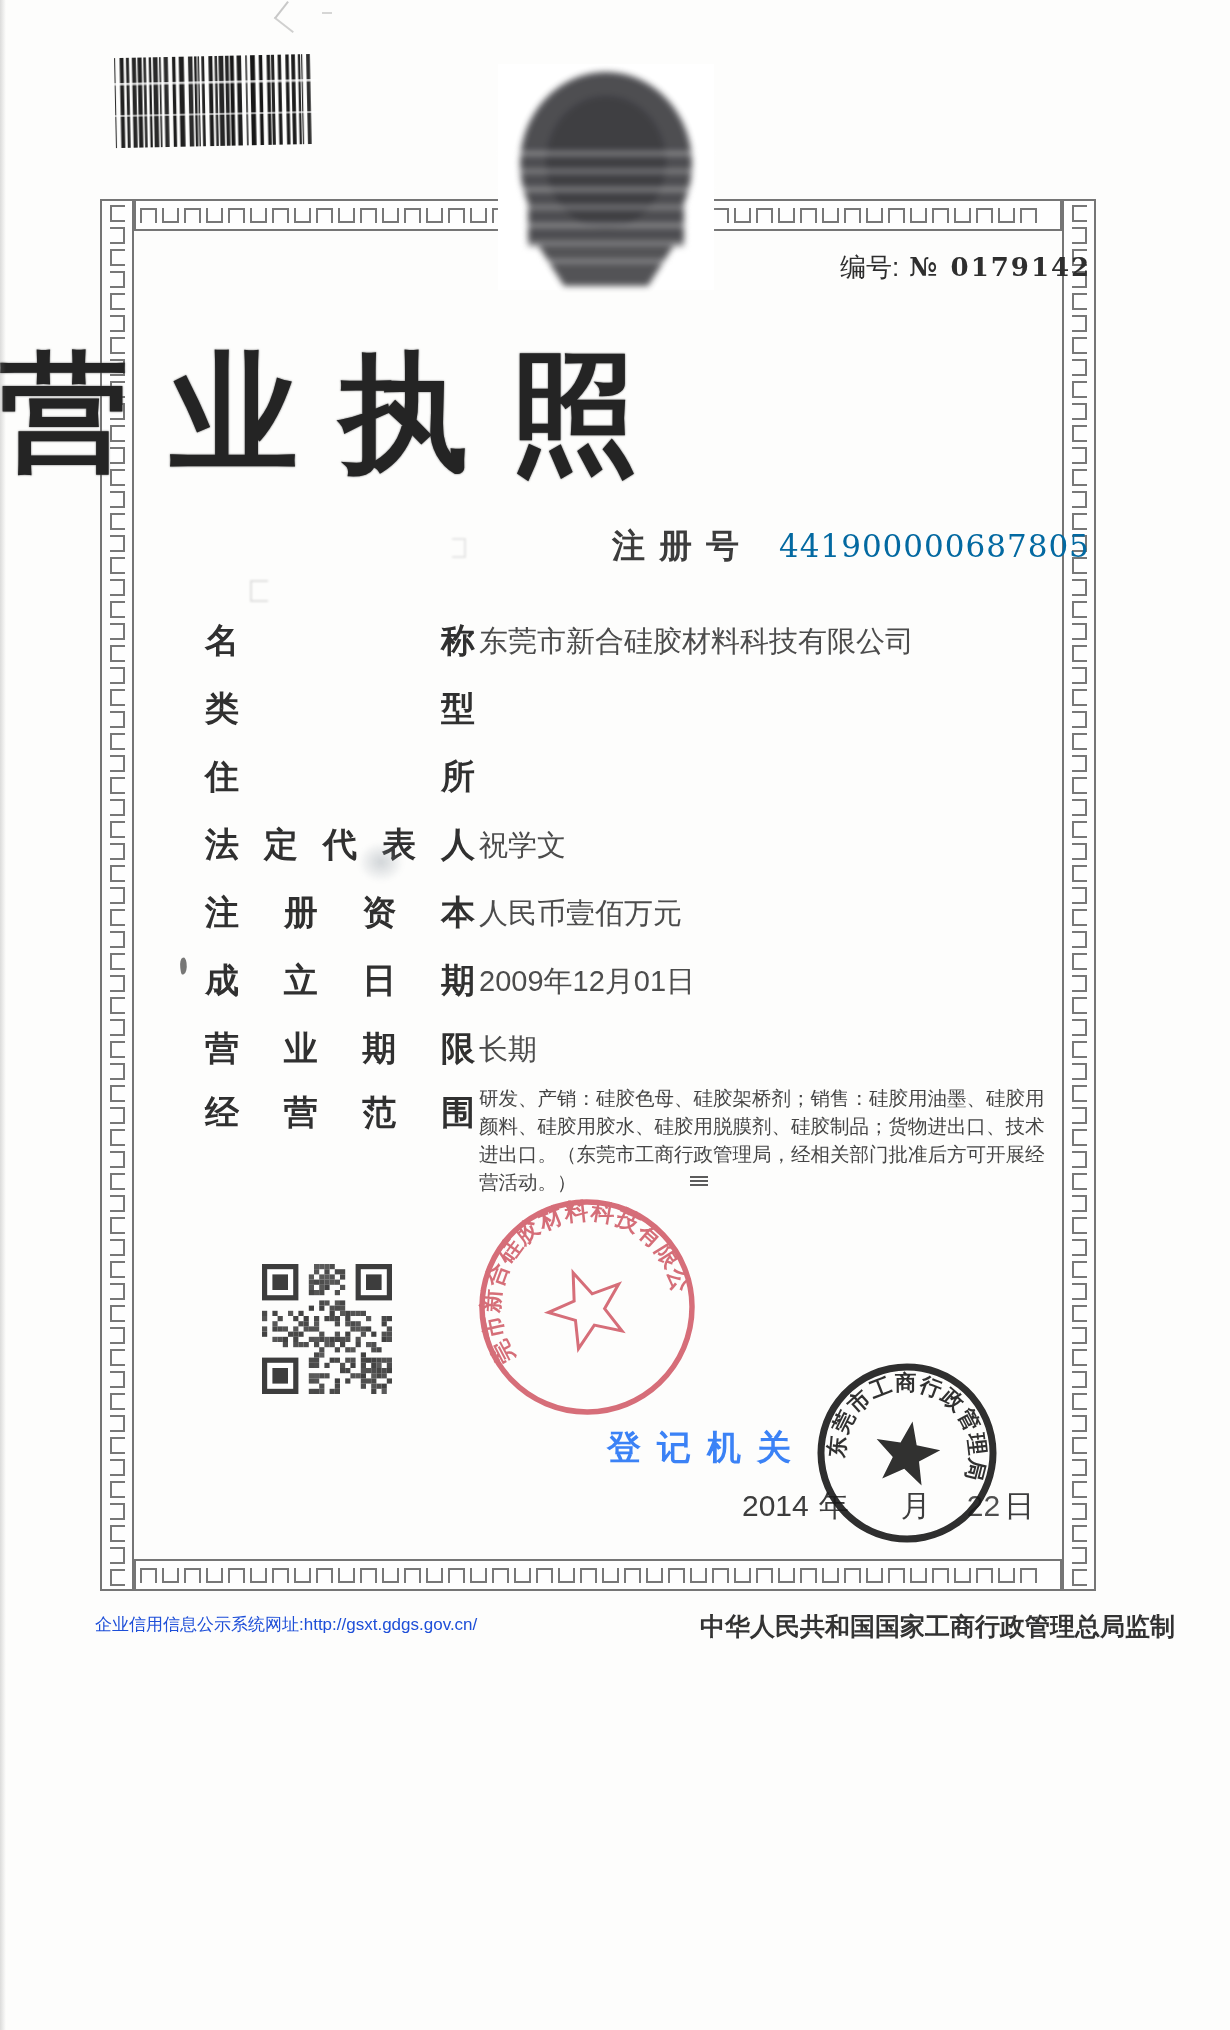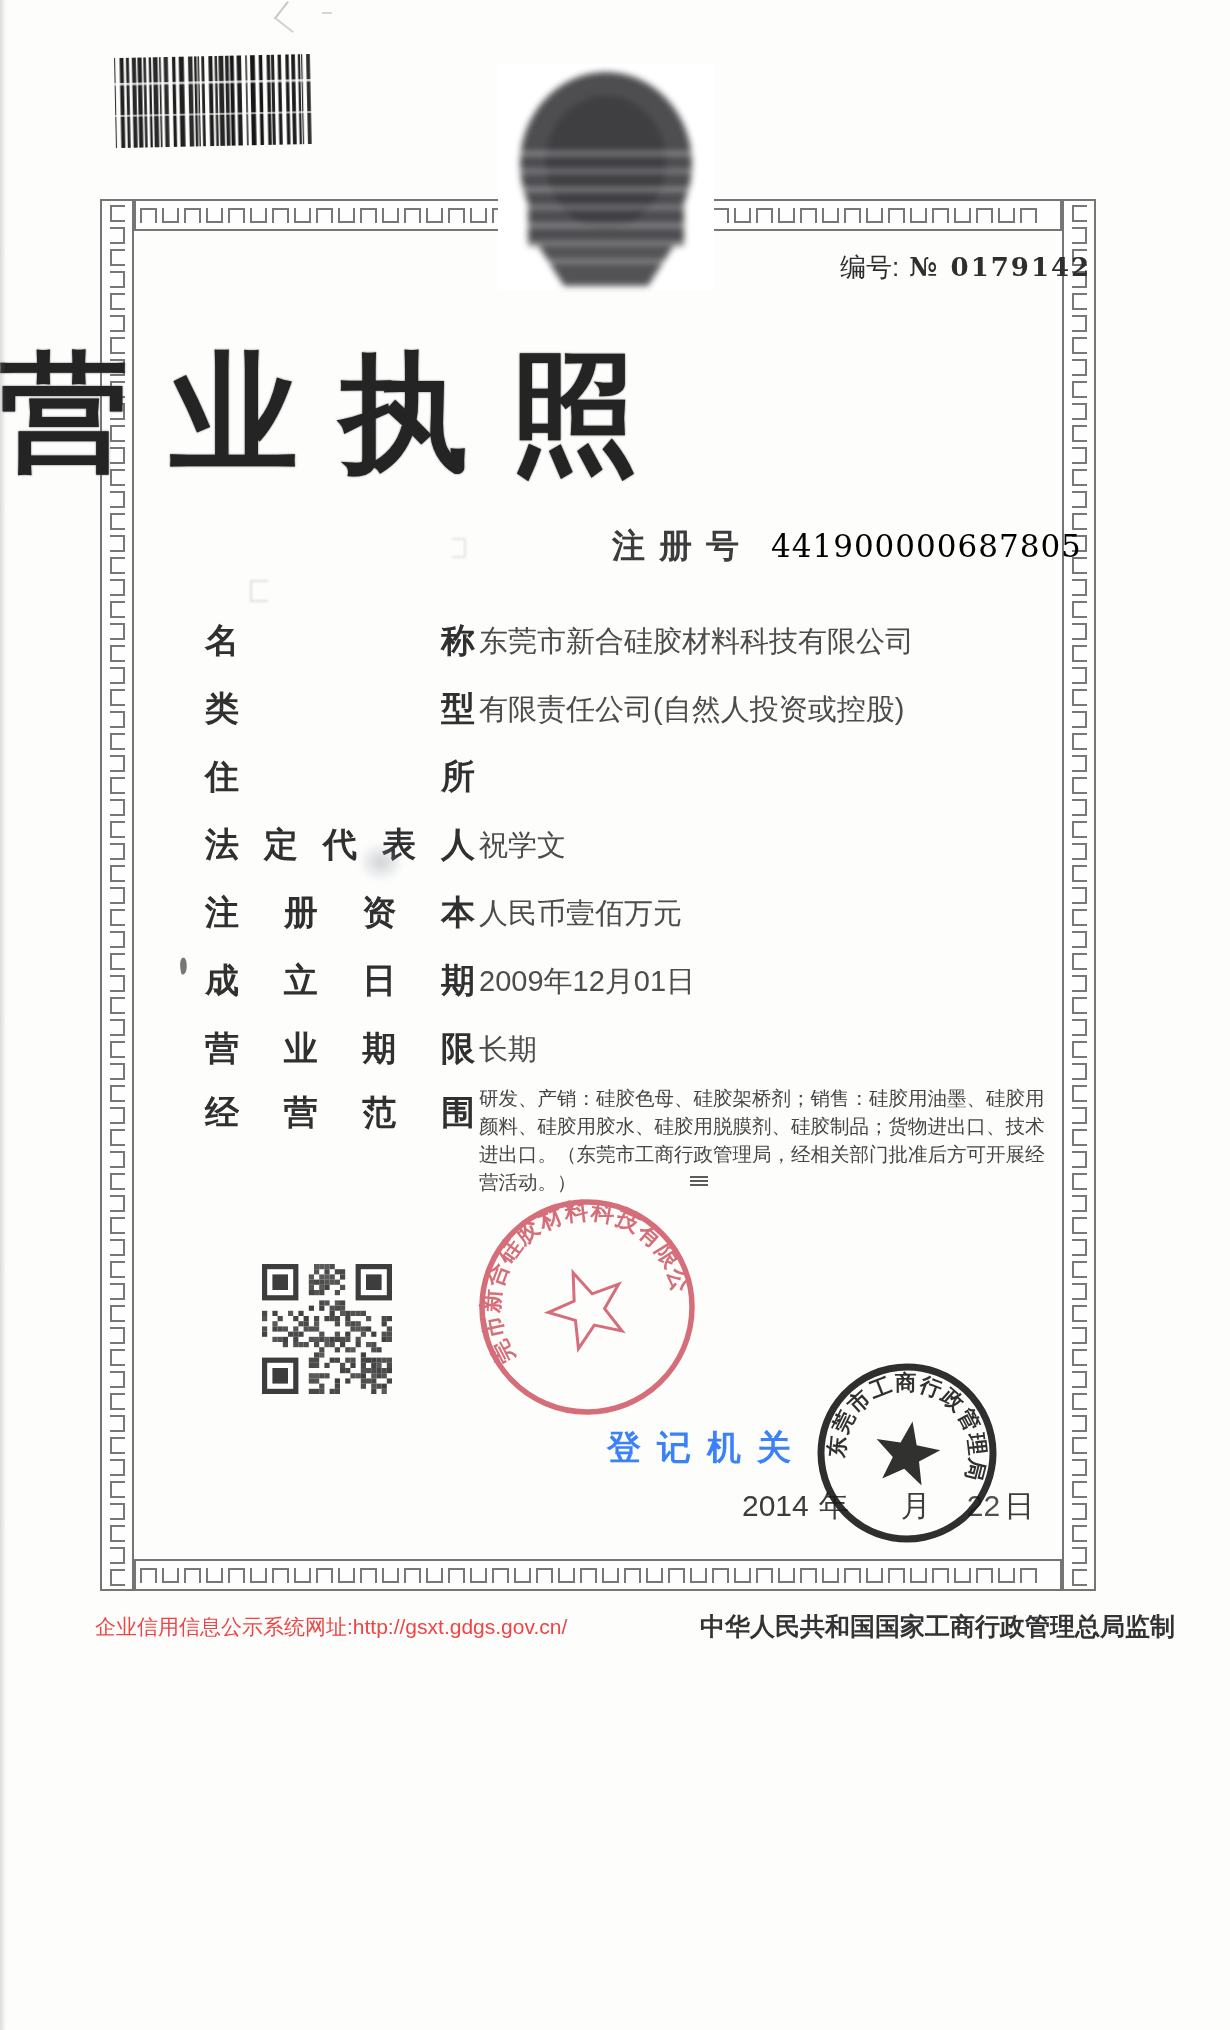--- a/index.html
+++ b/index.html
@@ -24,42 +24,42 @@
   #barcode{left:113px;top:53px;width:205px;height:98px;transform:rotate(-1.2deg);filter:blur(.4px)}
   #emblem-box{left:498px;top:64px;width:216px;height:226px;background:#fff;z-index:2}
   #emblem-box svg{filter:blur(3px) saturate(.6);opacity:.92}
   #serial{left:840px;top:250px;font-size:26px;color:#2e2e2e;z-index:3;white-space:nowrap}
   #serial .num{font-family:"DejaVu Serif","Liberation Serif",serif;font-weight:700;letter-spacing:2px;margin-left:10px}
   #doc-title{left:0;top:328px;width:1230px;text-align:left;font-size:128px;font-weight:900;
              letter-spacing:42px;color:#242424;text-shadow:0 0 2px #555;white-space:nowrap;
              font-family:"Liberation Sans","DejaVu Sans",sans-serif}
   #regline{left:612px;top:524px;font-size:33px;color:#3c3c3c;white-space:nowrap}
   #regline .rlabel{letter-spacing:14px;font-weight:600}
-  #regline .rnum{font-family:"DejaVu Serif","Liberation Serif",serif;font-size:31px;letter-spacing:1px;margin-left:18px;color:#000000}
+  #regline .rnum{font-family:"DejaVu Serif","Liberation Serif",serif;font-size:31px;letter-spacing:1px;margin-left:26px;color:#0369a1}
 
   
   .row{position:absolute;left:205px;width:860px;height:52px}
   .field-label{position:absolute;left:0;top:0;width:270px;font-size:34px;font-weight:600;color:#303030}
   .char-justify{display:flex;justify-content:space-between}
   .field-value{position:absolute;left:274px;top:4px;font-size:29px;color:#4c4c4c;white-space:nowrap}
   .field-value.scope{white-space:normal;width:572px;font-size:19.5px;line-height:28px;top:-6px;color:#454545}
 
   
   #qr{left:262px;top:1264px;width:130px;height:130px;opacity:.92}
   #red-seal{left:462px;top:1182px;width:250px;height:250px;transform:rotate(-22deg);opacity:.85;z-index:5}
   #black-seal{left:812px;top:1358px;width:190px;height:190px;transform:rotate(10deg);opacity:.9;z-index:6}
   #registrar{left:607px;top:1425px;font-size:34px;font-weight:600;letter-spacing:16px;color:#3b82f6;white-space:nowrap}
   #dateline{left:742px;top:1486px;font-size:30px;color:#3d3d3d;white-space:nowrap;z-index:4}
   #dateline .u-year{margin-left:10px}
   #dateline .u-month{margin-left:52px}
   #dateline .day{margin-left:36px;opacity:.9}
   #dateline .u-day{margin-left:4px}
 
   
-  #footer-left{left:95px;top:1613px;font-size:21px;color:#ef4444;white-space:nowrap}
+  #footer-left{left:95px;top:1613px;font-size:17px;color:#1d4ed8;white-space:nowrap}
   #footer-right{left:700px;top:1610px;font-size:25px;font-weight:600;color:#333;white-space:nowrap}
 
   
   .art{position:absolute}
   #art-tick1{left:278px;top:6px;width:22px;height:20px;border-left:2px solid #8a8a8a;border-bottom:2px solid #9a9a9a;transform:rotate(38deg);opacity:.45}
   #art-tick2{left:322px;top:12px;width:10px;height:10px;border-top:2px solid #9a9a9a;opacity:.4}
   #art-sm1{left:250px;top:580px;width:16px;height:18px;border:2px solid #a8a8a8;border-right:none;opacity:.35;filter:blur(1px)}
   #art-sm2{left:452px;top:538px;width:12px;height:16px;border:2px solid #b0b0b0;border-left:none;opacity:.3;filter:blur(1px)}
   #art-smudge{left:358px;top:842px;width:46px;height:40px;background:radial-gradient(closest-side,#8d97a0,rgba(255,255,255,0));opacity:.4;filter:blur(2px)}
   #art-comma{left:180px;top:958px;width:7px;height:16px;background:#4a4a4a;border-radius:60% 40% 70% 30%;transform:rotate(-18deg) skewX(-10deg);opacity:.75}
@@ -359,21 +359,20 @@
         <span>名</span>
         <span>称</span>
       </div>
     <div class="field-value">东莞市新合硅胶材料科技有限公司</div>
   </div>
   <div class="row" style="top:686px">
     <div class="field-label char-justify">
         <span>类</span>
         <span>型</span>
       </div>
-    <div class="field-value">有限责任公司(自然人投资或控股)</div>
   </div>
   <div class="row" style="top:754px">
     <div class="field-label char-justify">
         <span>住</span>
         <span>所</span>
       </div>
   </div>
   <div class="row" style="top:822px">
     <div class="field-label char-justify">
         <span>法</span>

